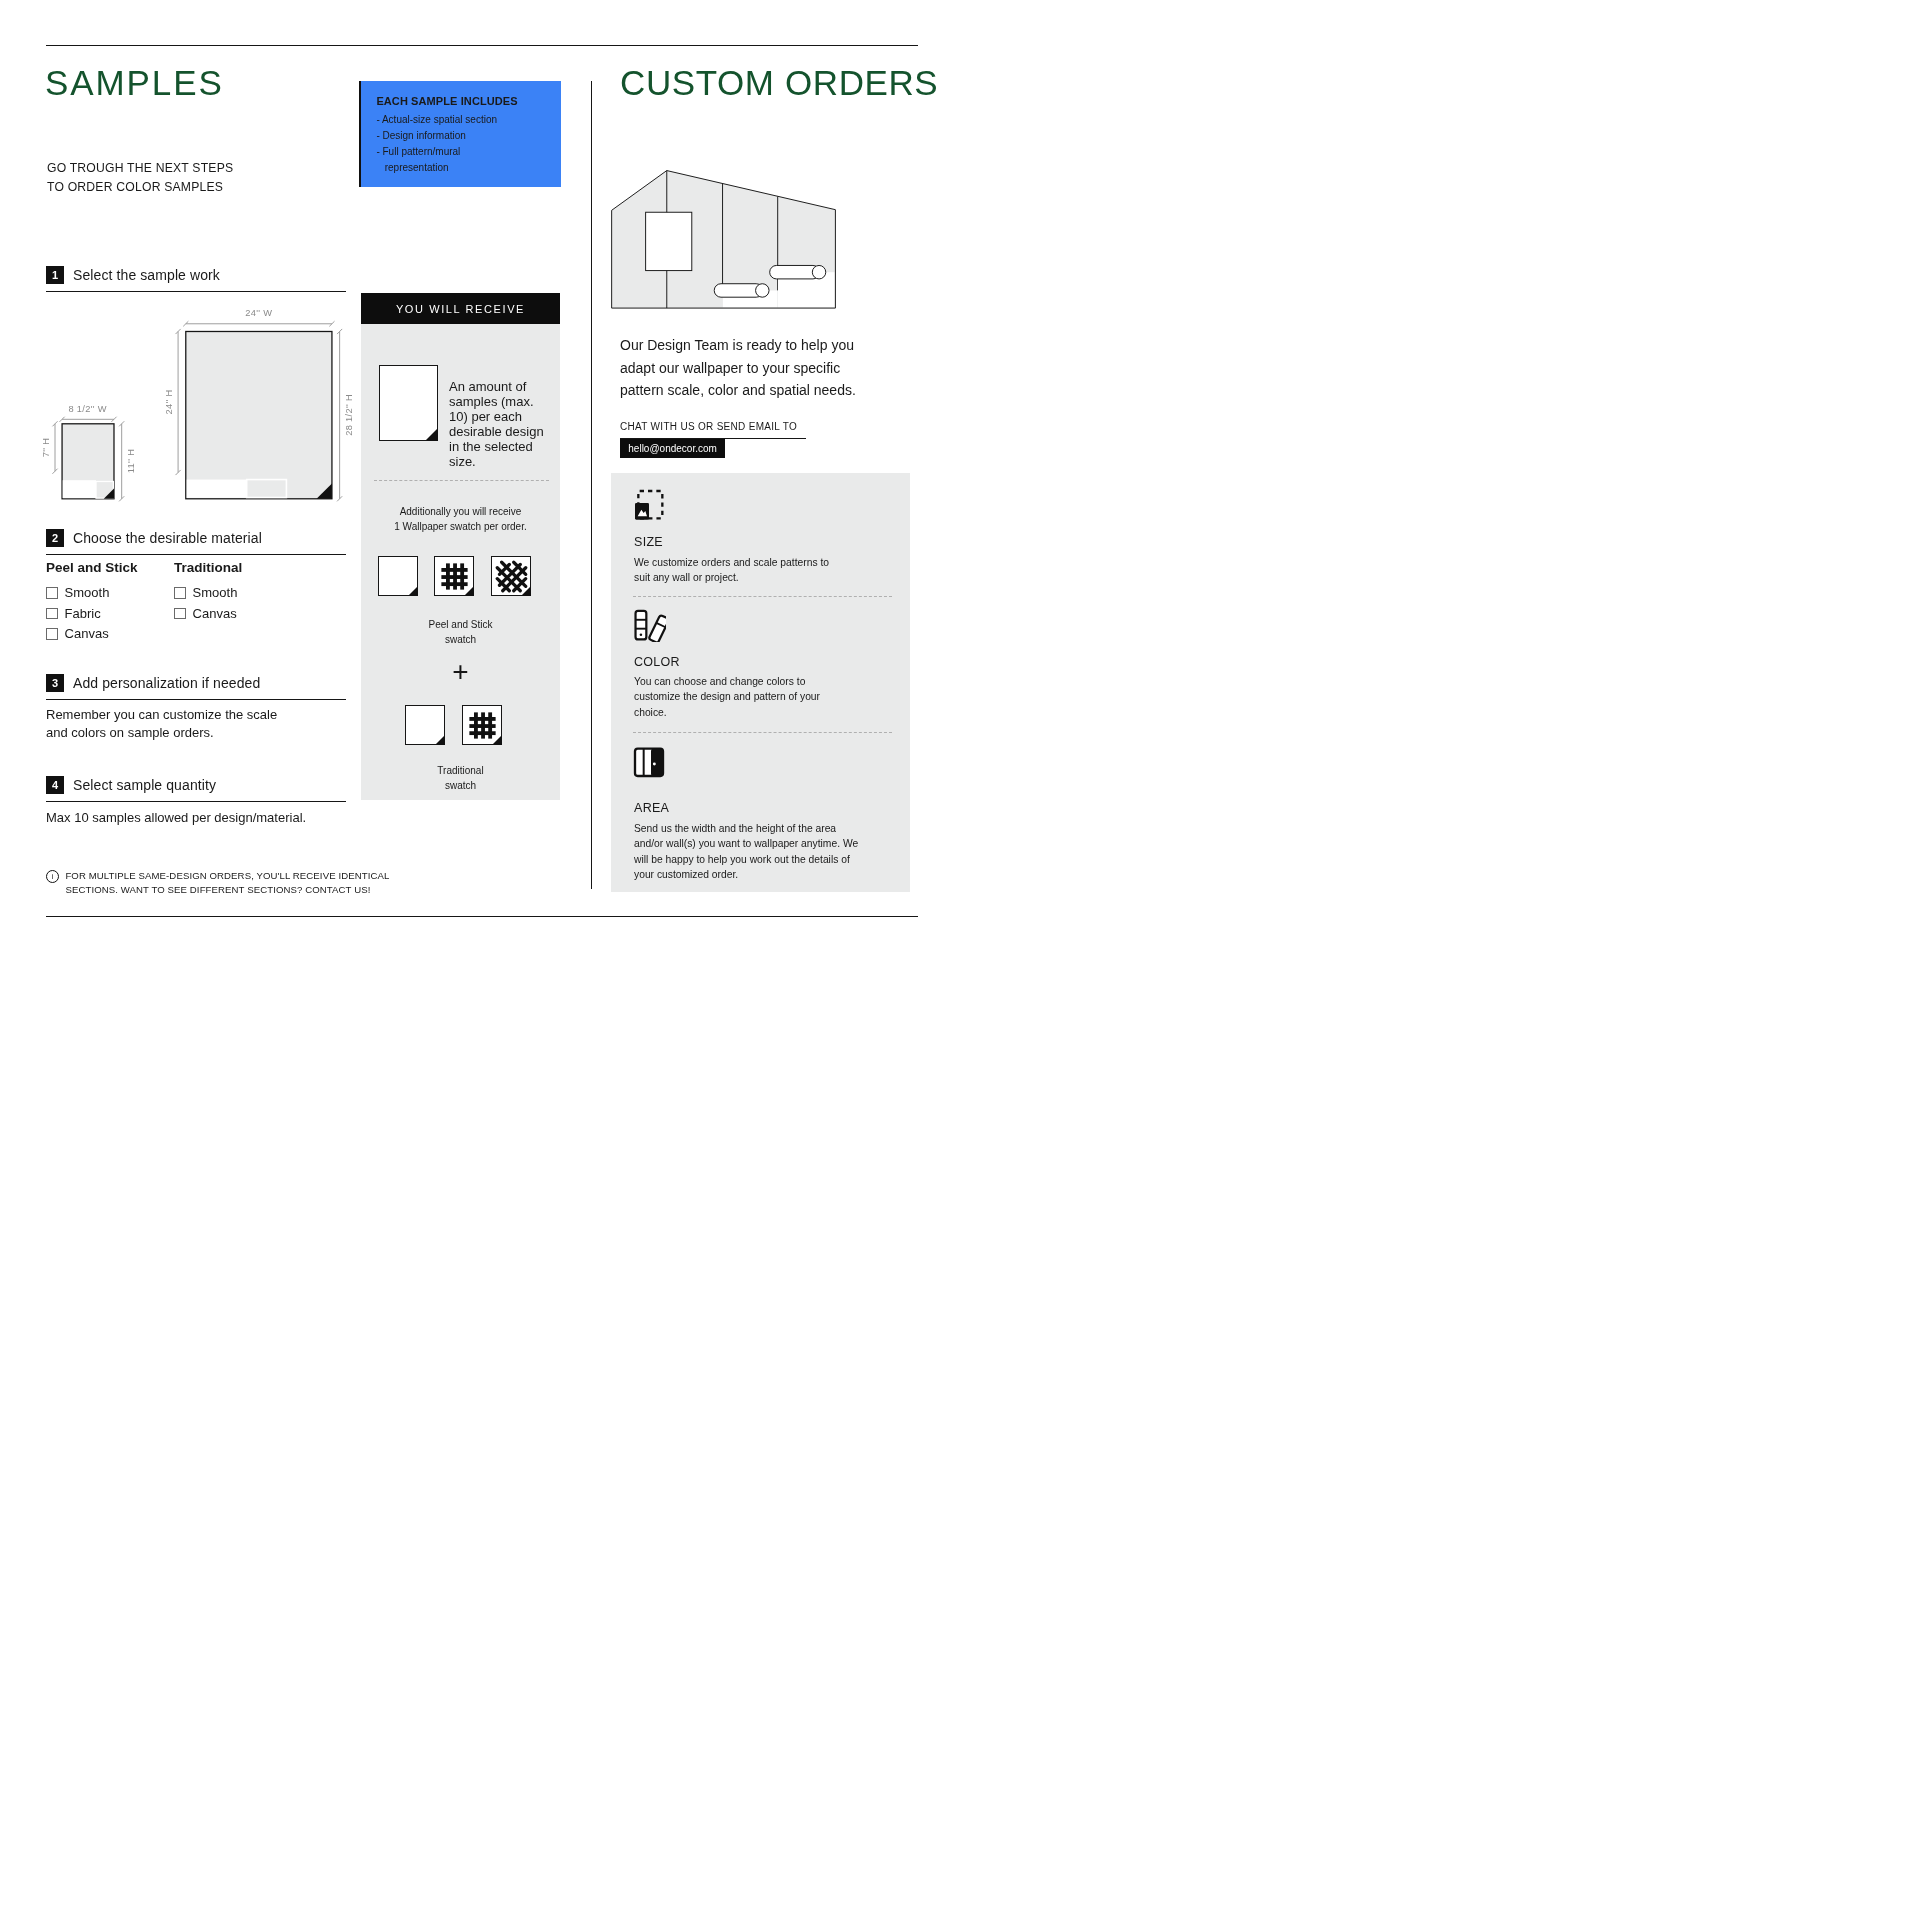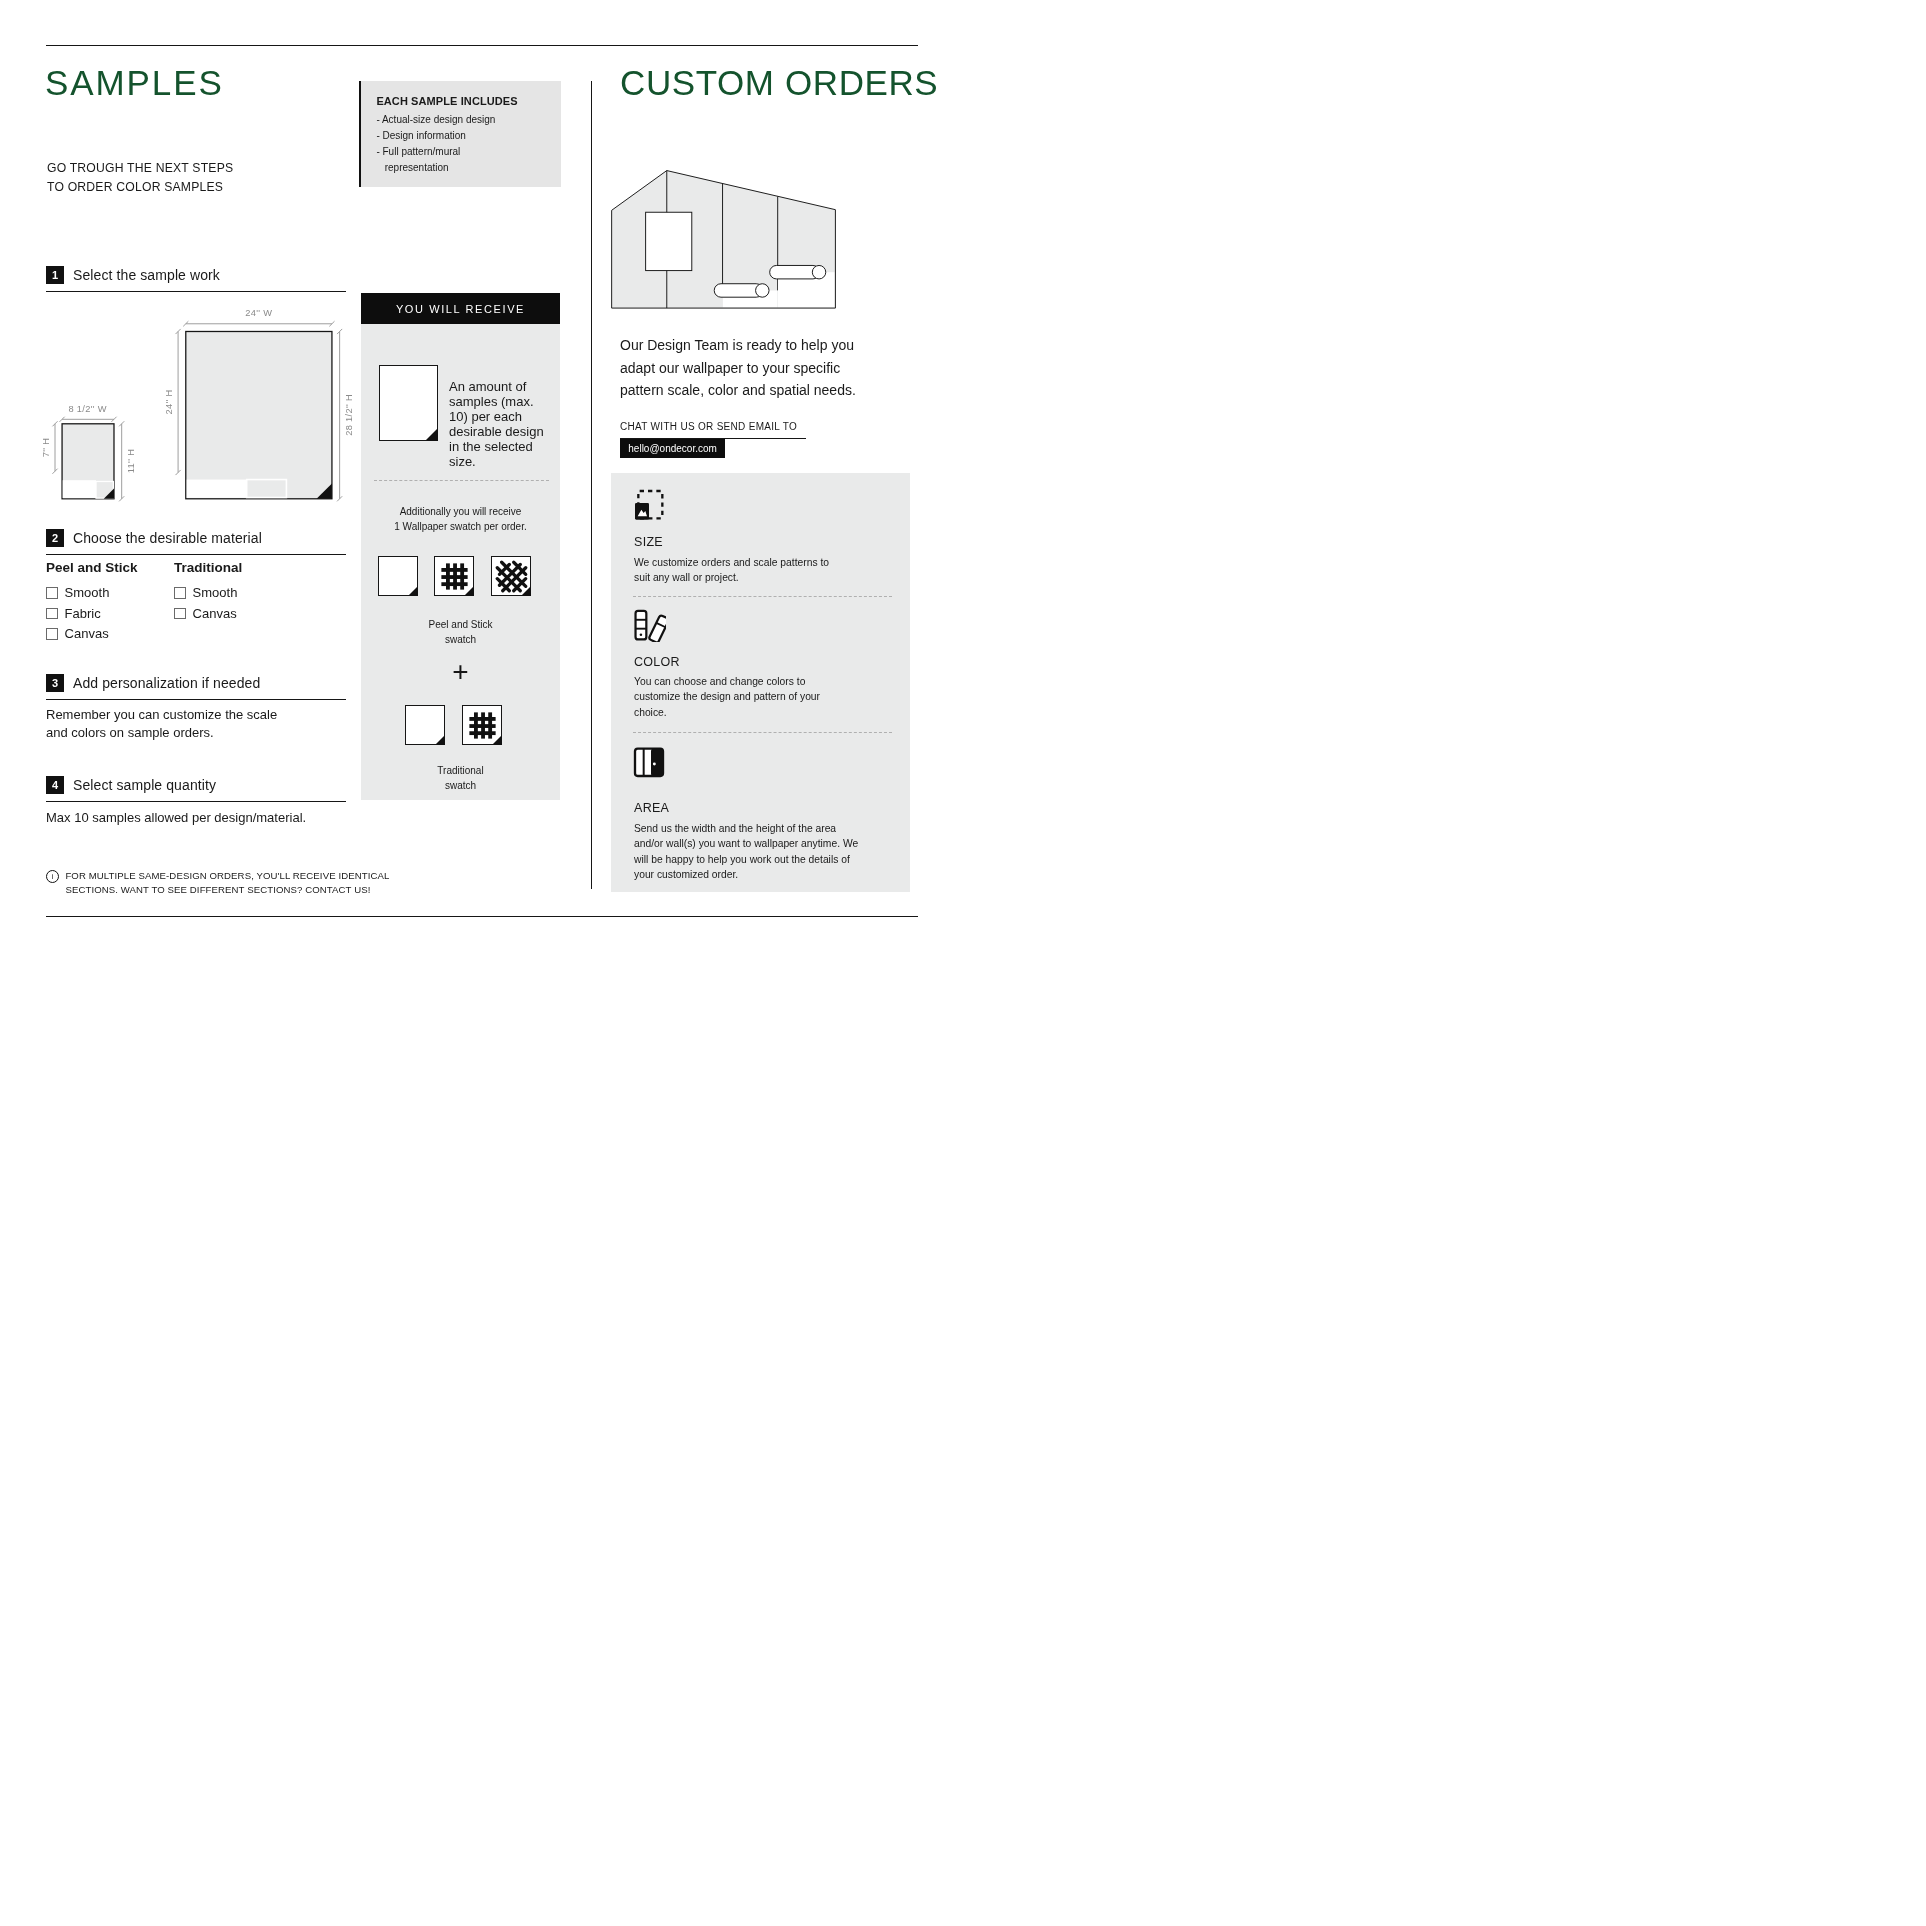--- a/index.html
+++ b/index.html
@@ -14,21 +14,21 @@
             display:flex;align-items:center;justify-content:center;flex:0 0 18px;}
   .step-title{font-size:14px;letter-spacing:0.1px;}
   .body-text{font-size:13px;line-height:18px;}
   .mat-title{font-size:13.5px;font-weight:700;margin-bottom:7.7px;}
   .opt{display:flex;align-items:center;gap:7px;height:20.5px;font-size:13px;}
   .cb{width:9.6px;height:9.6px;border:1px solid #6a6a6a;display:inline-block;background:#fff;}
   .footer-note{display:flex;gap:6.4px;}
   .info-circ{width:11px;height:11px;border:1px solid #111;border-radius:50%;font-size:7.7px;
              display:flex;align-items:center;justify-content:center;margin-top:1.3px;}
   .foot-lines{font-size:9.6px;line-height:14px;letter-spacing:0.1px;}
-  .inc-box{background:#e5e5e5;border-left:2.6px solid #111;box-sizing:border-box;padding:13.5px 15.4px;}
+  .inc-box{background:#3b82f6;border-left:2.6px solid #111;box-sizing:border-box;padding:13.5px 15.4px;}
   .inc-title{font-size:11px;font-weight:700;margin-bottom:5.8px;letter-spacing:0.1px;}
   .inc-item{font-size:10px;line-height:16px;max-width:140px;padding-left:8.3px;text-indent:-8.3px;}
   .banner{background:#0d0d0d;color:#fff;display:flex;align-items:center;justify-content:center;
           font-size:11px;letter-spacing:1.6px;}
   .panel{background:#e9eaea;}
   .sheet{background:#fff;border:1px solid #161616;box-sizing:border-box;}
   .fold{position:absolute;right:-0.6px;bottom:-0.6px;width:0;height:0;border-style:solid;
         border-width:0 0 13.5px 13.5px;border-color:transparent transparent #111 transparent;}
   .fold.sm{border-width:0 0 10.3px 10.3px;}
   .swatch{width:40px;height:40px;background:#fff;border:1px solid #161616;box-sizing:border-box;position:absolute;}
@@ -156,21 +156,21 @@
   <div class="abs footer-note" style="left:46px;top:869px;">
     <span class="info-circ">i</span>
     <div class="foot-lines">
       <div>FOR MULTIPLE SAME-DESIGN ORDERS, YOU'LL RECEIVE IDENTICAL</div>
       <div>SECTIONS. WANT TO SEE DIFFERENT SECTIONS? CONTACT US!</div>
     </div>
   </div>
 
   <div class="abs inc-box" style="left:359px;top:81px;width:202px;height:106px;">
     <div class="inc-title">EACH SAMPLE INCLUDES</div>
-    <div class="inc-item">- Actual-size design design</div>
+    <div class="inc-item">- Actual-size spatial section</div>
     <div class="inc-item">- Design information</div>
     <div class="inc-item">- Full pattern/mural representation</div>
   </div>
 
   <div class="abs banner" style="left:361px;top:293px;width:199px;height:31px;">YOU WILL RECEIVE</div>
   <div class="abs panel" style="left:361px;top:324px;width:199px;height:476px;"></div>
 
   <div class="abs sheet" style="left:379px;top:365px;width:59px;height:76px;">
     <span class="fold"></span>
   </div>

